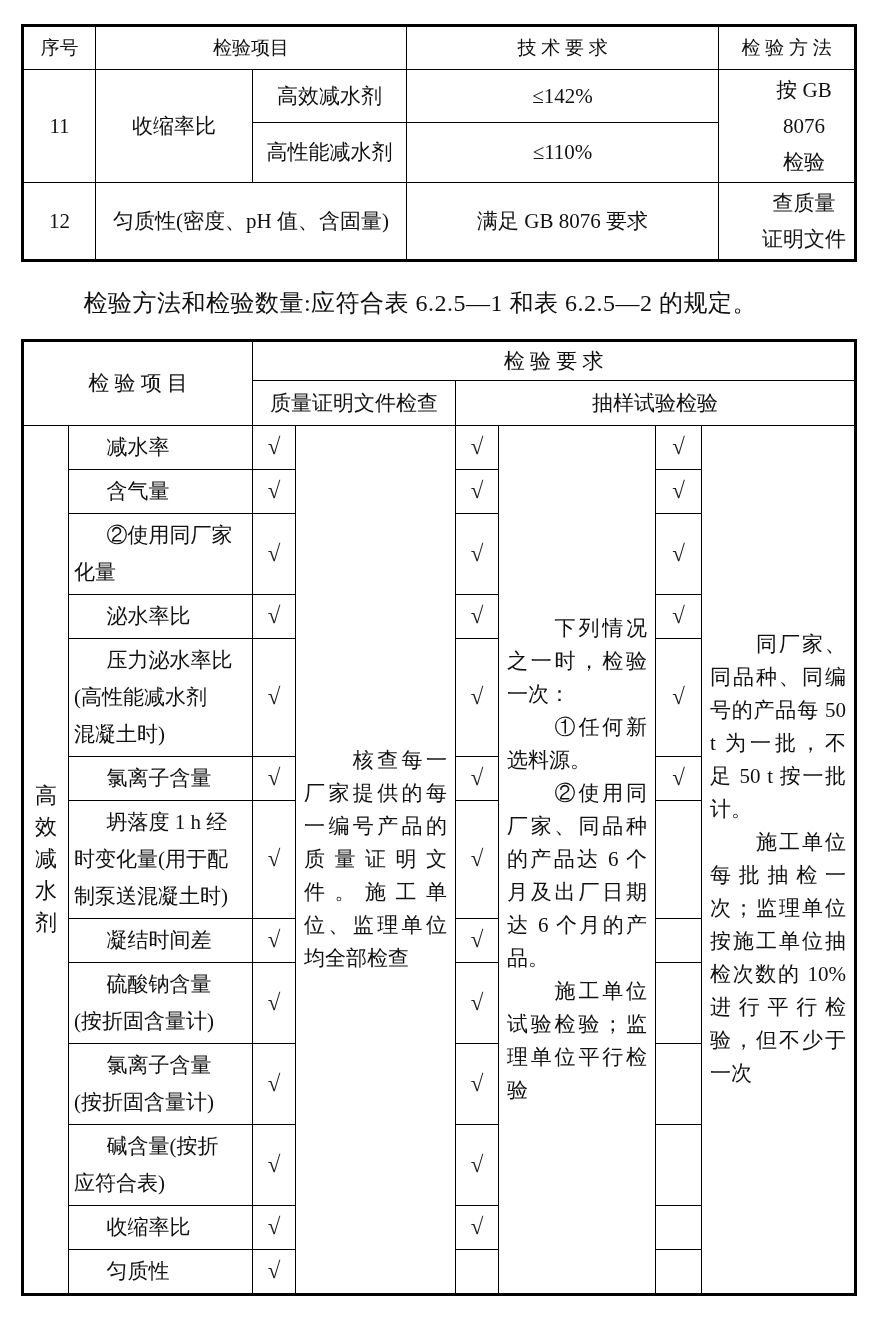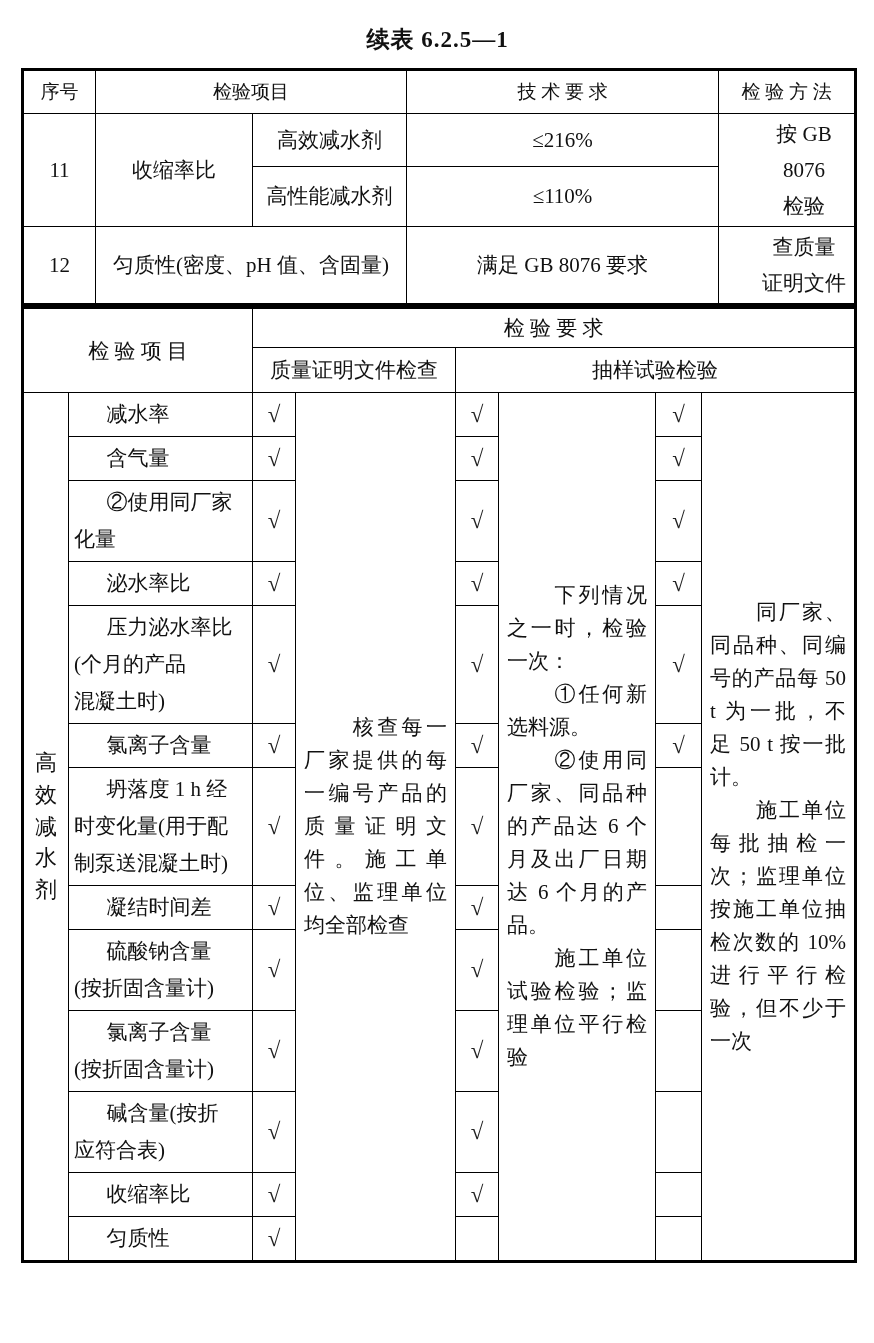--- a/index.html
+++ b/index.html
@@ -75,59 +75,59 @@
     line-height:1.45;
     text-align:center;
     word-break:break-all;
   }
 </style>
 </head>
 <body>
 
 <div class="page">
 
-  <div class="tbl-title">续表 6.2.5—1</div>
 
   <table class="t1">
     <colgroup>
       <col style="width:73px">
         <col style="width:157px">
         <col style="width:154px">
       <col style="width:312px">
         <col style="width:137px">
     </colgroup>
     <tbody>
         <tr style="height:44px">
       <td class="c hd">序号</td>
       <td class="c hd" colspan="2">检验项目</td>
       <td class="c hd">技 术 要 求</td>
       <td class="c hd">检 验 方 法</td>
     </tr>
     <tr style="height:45px">
       <td class="c" rowspan="2">11</td>
       <td class="c" rowspan="2">收缩率比</td>
       <td class="c">高效减水剂</td>
-      <td class="c">≤216%</td>
+      <td class="c">≤142%</td>
       <td class="c pre" rowspan="2">按 GB 8076
 检验</td>
     </tr>
     <tr style="height:51px">
       <td class="c">高性能减水剂</td>
       <td class="c">≤110%</td>
     </tr>
     <tr style="height:77px">
       <td class="c">12</td>
       <td class="c" colspan="2">匀质性(密度、pH 值、含固量)</td>
       <td class="c">满足 GB 8076 要求</td>
       <td class="c pre">查质量
 证明文件</td>
     </tr>
   </tbody>
     </table>
 
+  <p class="body-par">检验方法和检验数量:应符合表 6.2.5—1 和表 6.2.5—2 的规定。</p>
 
 
   <table class="t2">
     <colgroup>
       <col style="width:46px">
         <col style="width:184px">
         <col style="width:43px">
         <col style="width:160px">
       <col style="width:43px">
         <col style="width:157px">
@@ -174,21 +174,21 @@
       <td class="chk">√</td>
     </tr>
     <tr style="height:38px">
       <td class="item">泌水率比</td>
       <td class="chk">√</td>
       <td class="chk">√</td>
       <td class="chk">√</td>
     </tr>
     <tr style="height:112px">
       <td class="item">压力泌水率比
-(个月的产品
+(高性能减水剂
 混凝土时)</td>
       <td class="chk">√</td>
       <td class="chk">√</td>
       <td class="chk">√</td>
     </tr>
     <tr style="height:38px">
       <td class="item">氯离子含量</td>
       <td class="chk">√</td>
       <td class="chk">√</td>
       <td class="chk">√</td>

